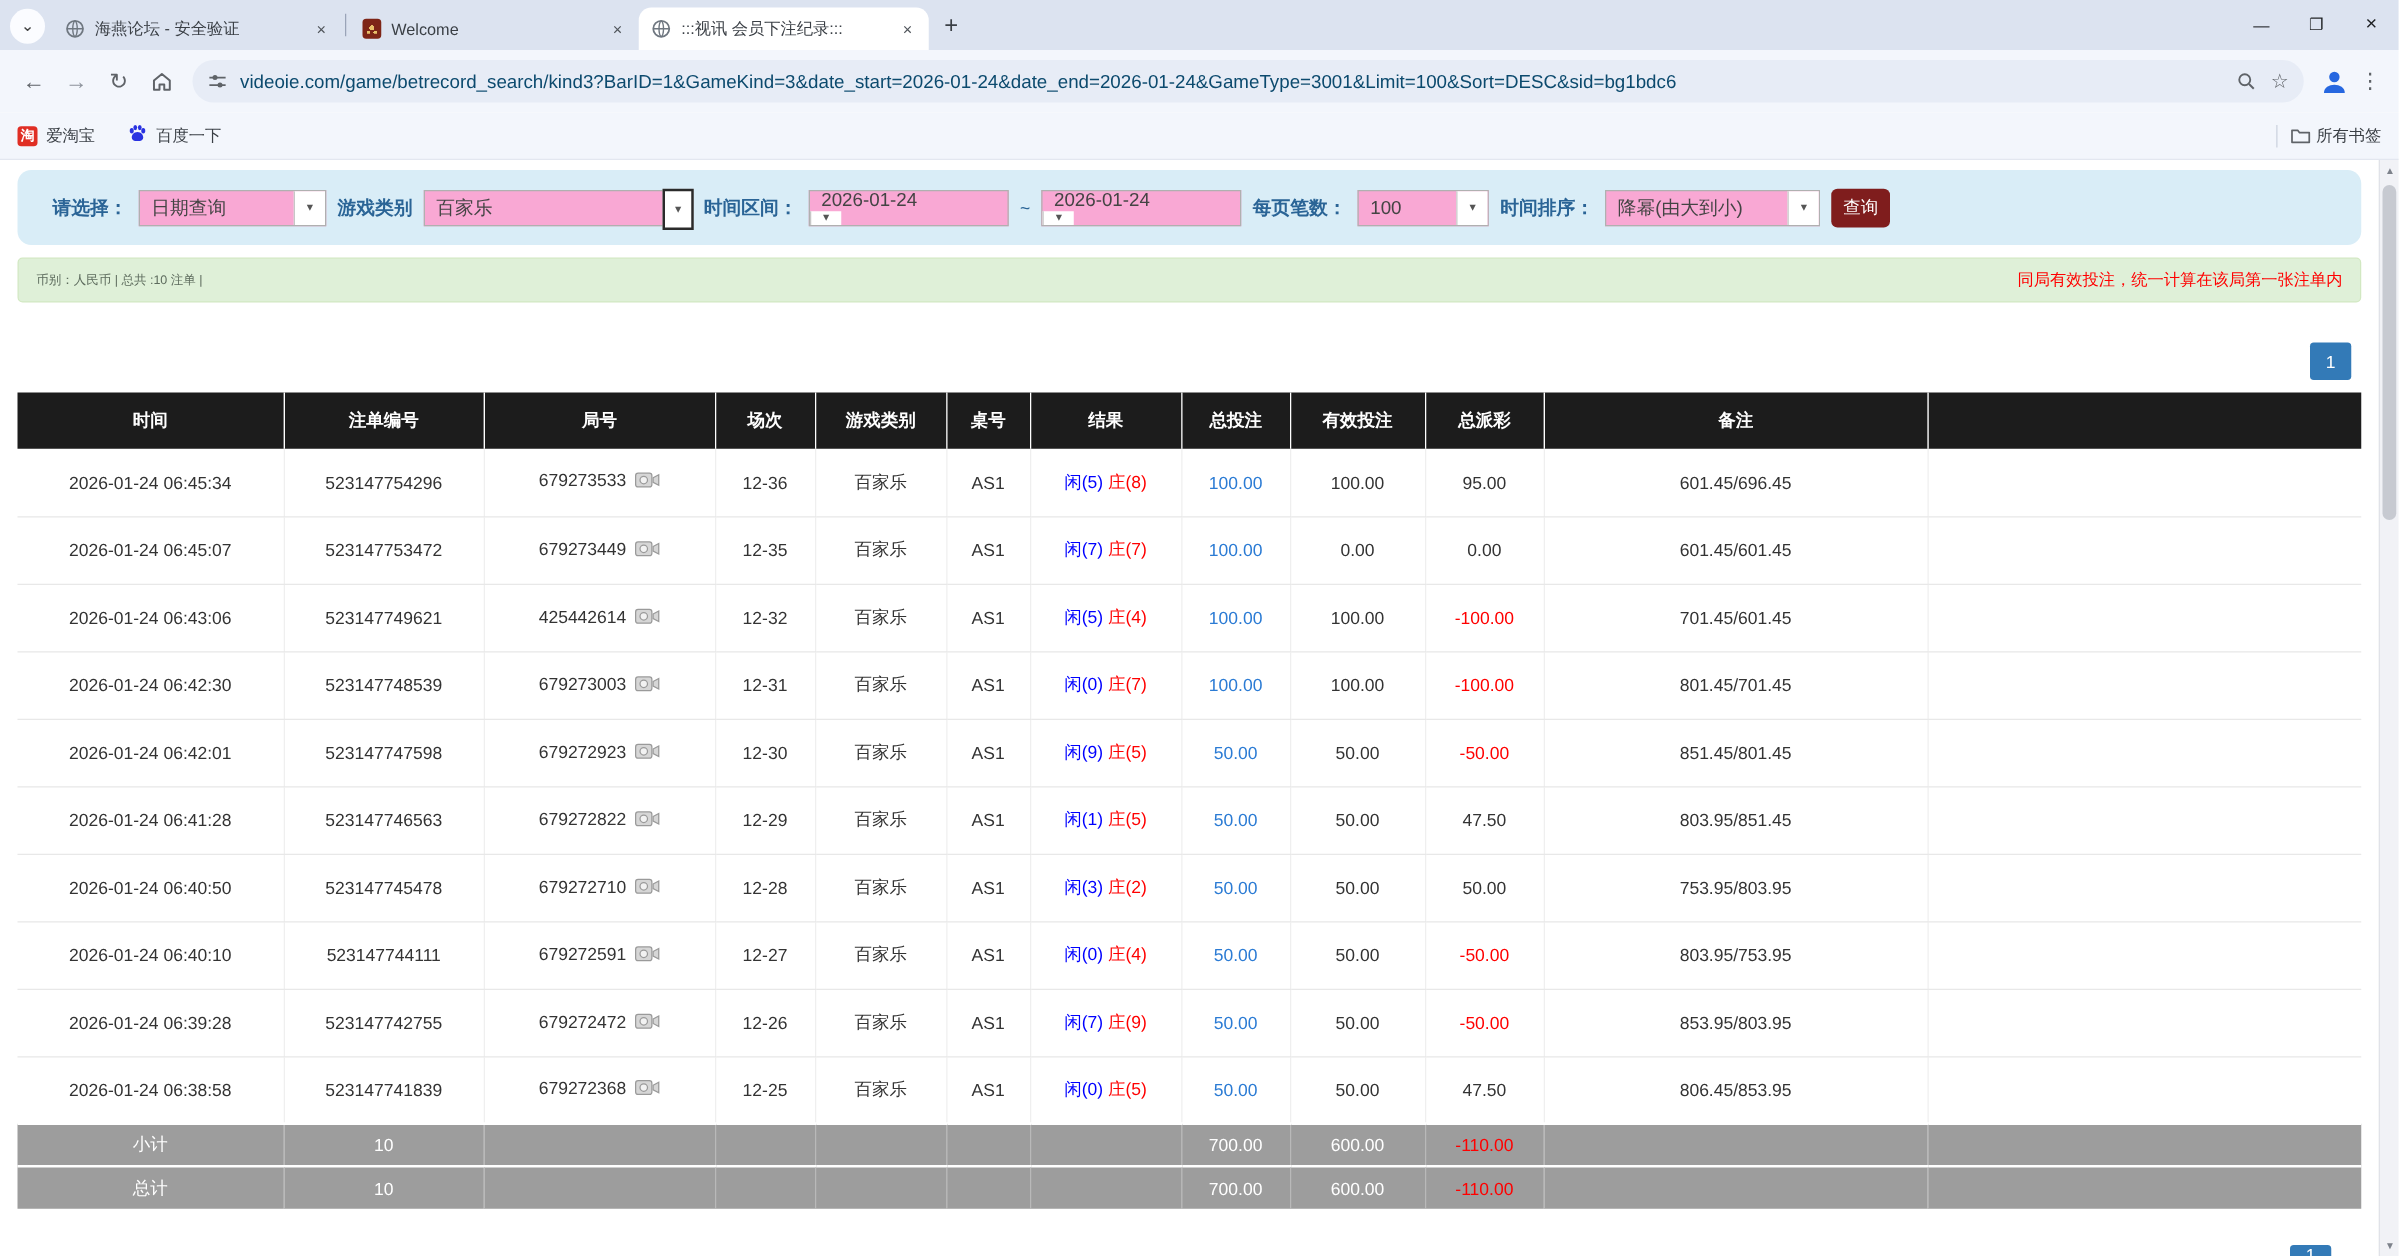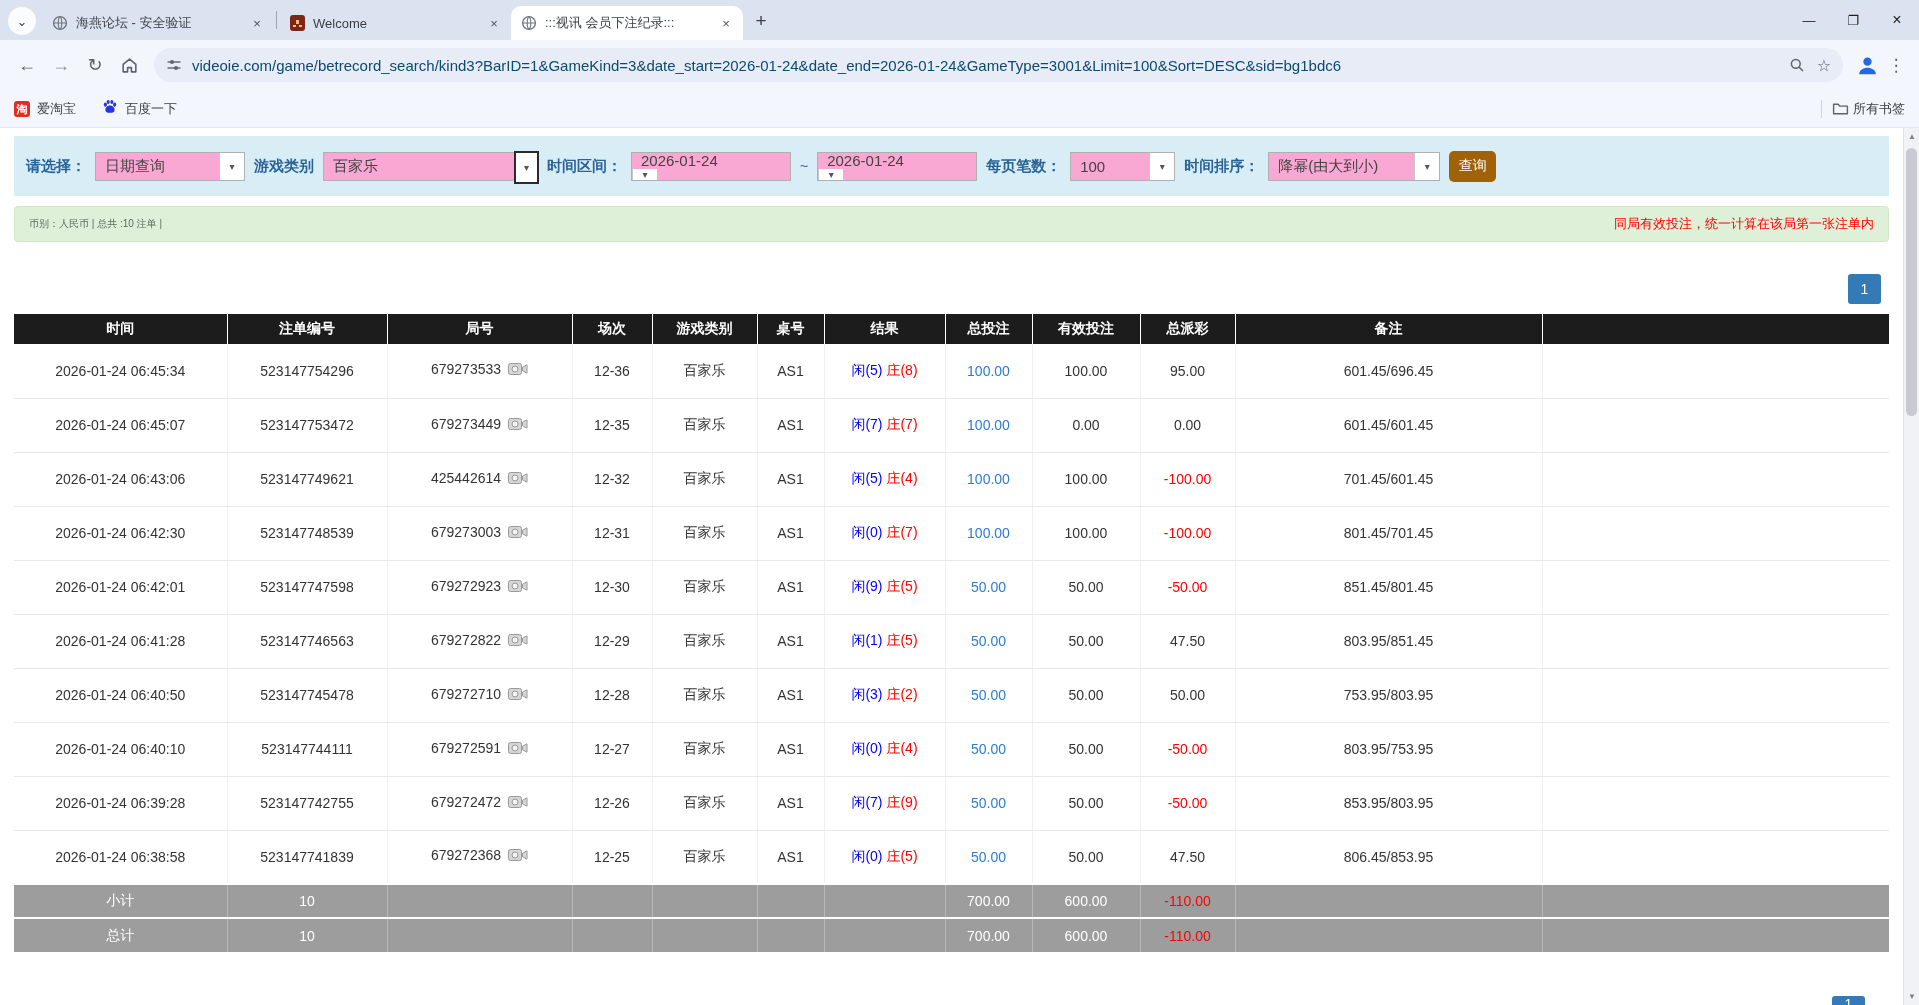--- a/index.html
+++ b/index.html
@@ -45,45 +45,45 @@
   .bmchip { display:flex; align-items:center; gap:7px; font-size:13px; color:#3a3f45; margin-right:26px; cursor:pointer; }
   .tbicon { width:16px; height:16px; border-radius:3px; background:#e02e24; color:#fff; font-size:11px; line-height:16px;
             text-align:center; font-weight:bold; }
   .bmright { margin-left:auto; display:flex; align-items:center; gap:4px; }
   .bmdiv { width:1px; height:18px; background:#ccd2de; margin-right:6px; }
   .bmlabel { font-size:13px; color:#3a3f45; }
 
   
   .content { position:absolute; top:128px; left:0; right:16px; bottom:0; background:#fff; overflow:hidden; }
 
-  .filterbar { margin:8px 14px 0; background:#d9edf7; border-radius:1px; height:60px;
-               display:flex; align-items:center; padding:0 12px; gap:9px; }
+  .filterbar { margin:8px 14px 0; background:#d9edf7; border-radius:11px; height:60px;
+               display:flex; align-items:center; padding:0 28px; gap:9px; }
   .flabel { color:#2a6496; font-weight:bold; font-size:15px; white-space:nowrap; }
   .combo { display:flex; height:29px; background:#f9a8d4; border:1px solid #b0b0b0; cursor:pointer; }
   .cval { flex:1; padding:0 9px; font-size:15px; color:#444; display:flex; align-items:center;
           white-space:nowrap; overflow:hidden; }
   .cbtn { width:25px; display:flex; align-items:center; justify-content:center; color:#555; font-size:10px;
           border-left:1px solid #c7c7c7; background:#fff; }
   .cbtn.dark { border:2px solid #2b2b2b; margin:-2px; height:33px; }
   .w-mode { width:150px; } .w-game { width:215px; } .w-date { width:160px;flex-direction:column; } .w-size { width:105px; } .w-sort { width:172px; }
   .tilde { color:#2a6496; font-size:14px; }
-  .searchbtn { width:47px; height:31px; background:#a16207; color:#fff; border:none; border-radius:5px;
+  .searchbtn { width:47px; height:31px; background:#7f1d1d; color:#fff; border:none; border-radius:5px;
                font-size:14px; cursor:pointer; }
 
   .summarybar { margin:10px 14px 0; background:#dff0d8; border:1px solid #d2e8c2; border-radius:4px; height:36px;
                 display:flex; align-items:center; justify-content:space-between; padding:0 14px; }
   .sumleft { color:#5d6b5d; font-size:10px; }
   .sumright { color:#ff0000; font-size:13px; }
 
   .pagetop { display:flex; justify-content:flex-end; margin:32px 22px 0 0; }
   .pbtn { min-width:33px; height:30px; background:#337ab7; color:#fff; border-radius:3px;
           display:flex; align-items:center; justify-content:center; font-size:14px; cursor:pointer; }
 
   table { border-collapse:collapse; table-layout:fixed; width:calc(100% - 28px); margin:10px 14px 0; }
-  thead th { background:#1c1c1c; color:#fff; font-size:14px; font-weight:bold; height:30px;
+  thead th { background:#1c1c1c; color:#fff; font-size:14px; font-weight:bold; height:45px;
              border-right:1px solid #fff; text-align:center; }
   thead th:last-child { border-right:none; }
   th:nth-child(1){width:213px} th:nth-child(2){width:160px} th:nth-child(3){width:185px}
   th:nth-child(4){width:80px}  th:nth-child(5){width:105px} th:nth-child(6){width:67px}
   th:nth-child(7){width:121px} th:nth-child(8){width:87px}  th:nth-child(9){width:108px}
   th:nth-child(10){width:95px} th:nth-child(11){width:307px}
   tbody td { height:54px; text-align:center; font-size:14px; color:#333;
              border-bottom:1px solid #e8e8e8; border-right:1px solid #efefef; background:#fff;
              white-space:nowrap; overflow:hidden; }
   tbody td:last-child { border-right:none; }

